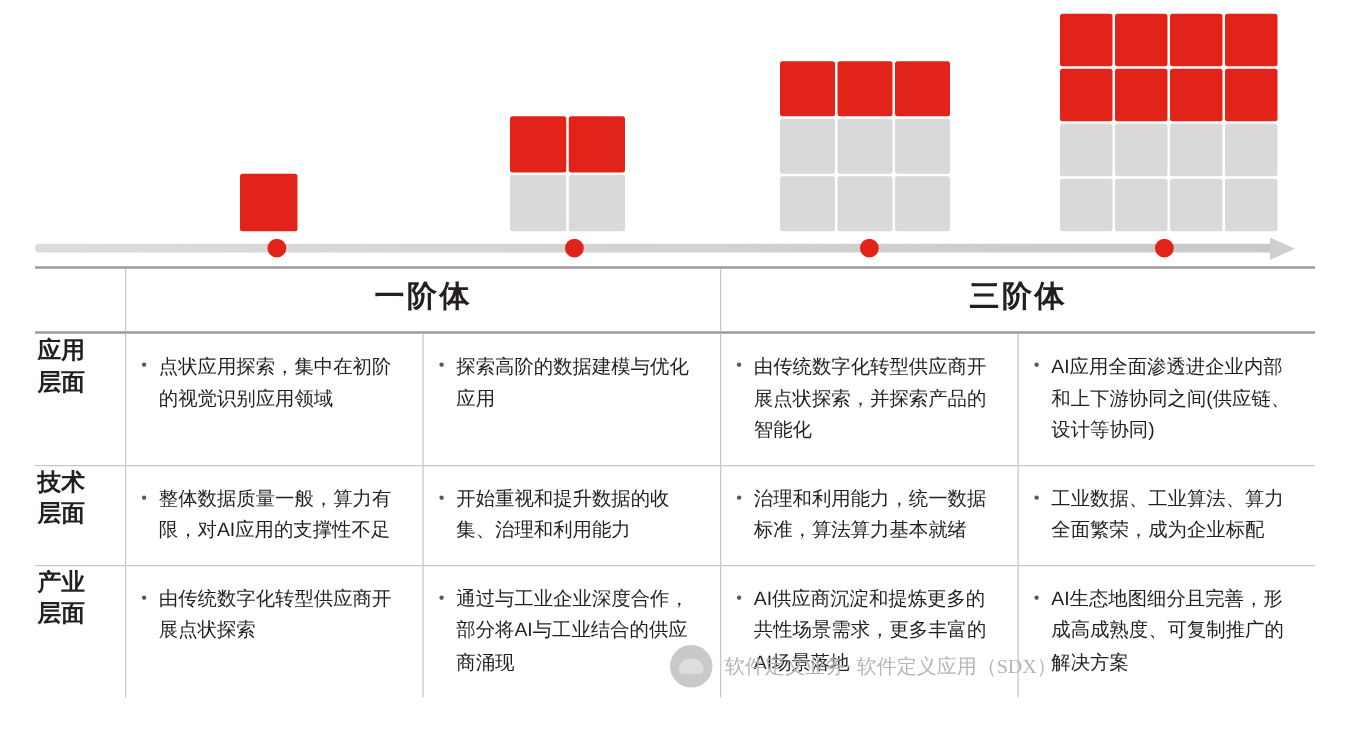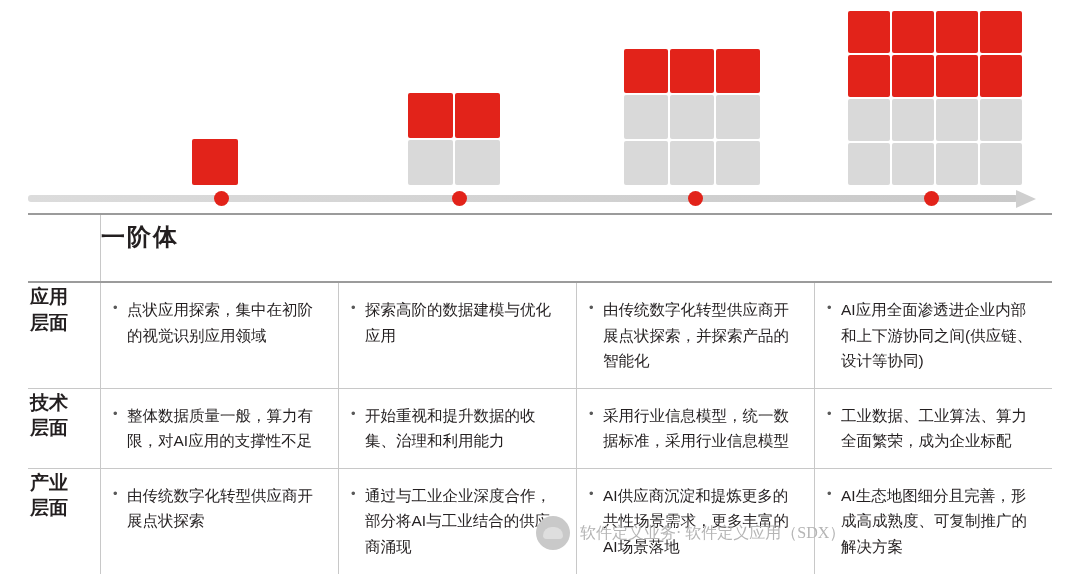--- a/index.html
+++ b/index.html
@@ -109,25 +109,25 @@
   .rowlabel.blank {
     visibility: hidden;
   }
   .col {
     flex: 1 1 0;
     border-left: 1px solid #c8c8c8;
     box-sizing: border-box;
     padding: 14px 14px 14px 12px;
   }
   .row.head .col {
-    text-align: left;
+    text-align: center;
     font-size: 24px;
     font-weight: bold;
     letter-spacing: 2px;
-    padding: 6px 0 28px 0;
+    padding: 6px 0 12px 0;
     color: #231f20;
   }
   .bullet-item {
     display: flex;
     font-size: 15.5px;
     line-height: 1.65;
     color: #231f20;
   }
   .bullet-dot {
     flex: 0 0 14px;
@@ -235,20 +235,21 @@
   <div class="dot" style="left:424px;"></div>
   <div class="dot" style="left:660px;"></div>
   <div class="dot" style="left:896px;"></div>
 </div>
 
 <div class="table">
 
   <div class="row head">
     <div class="rowlabel blank"></div>
     <div class="col">一阶体</div>
+    <div class="col">三阶体</div>
   </div>
 
   <div class="row body">
     <div class="rowlabel">
       <div>应用</div>
       <div>层面</div>
     </div>
     <div class="col">
       <div class="bullet-item">
         <span class="bullet-dot">•</span>
@@ -288,21 +289,21 @@
     </div>
     <div class="col">
       <div class="bullet-item">
         <span class="bullet-dot">•</span>
         <span class="bullet-text">开始重视和提升数据的收集、治理和利用能力</span>
       </div>
     </div>
     <div class="col">
       <div class="bullet-item">
         <span class="bullet-dot">•</span>
-        <span class="bullet-text">采用行业信息模型，统一数据标准，采用行业信息模型</span>
+        <span class="bullet-text">治理和利用能力，统一数据标准，算法算力基本就绪</span>
       </div>
     </div>
     <div class="col">
       <div class="bullet-item">
         <span class="bullet-dot">•</span>
         <span class="bullet-text">工业数据、工业算法、算力全面繁荣，成为企业标配</span>
       </div>
     </div>
   </div>
 

